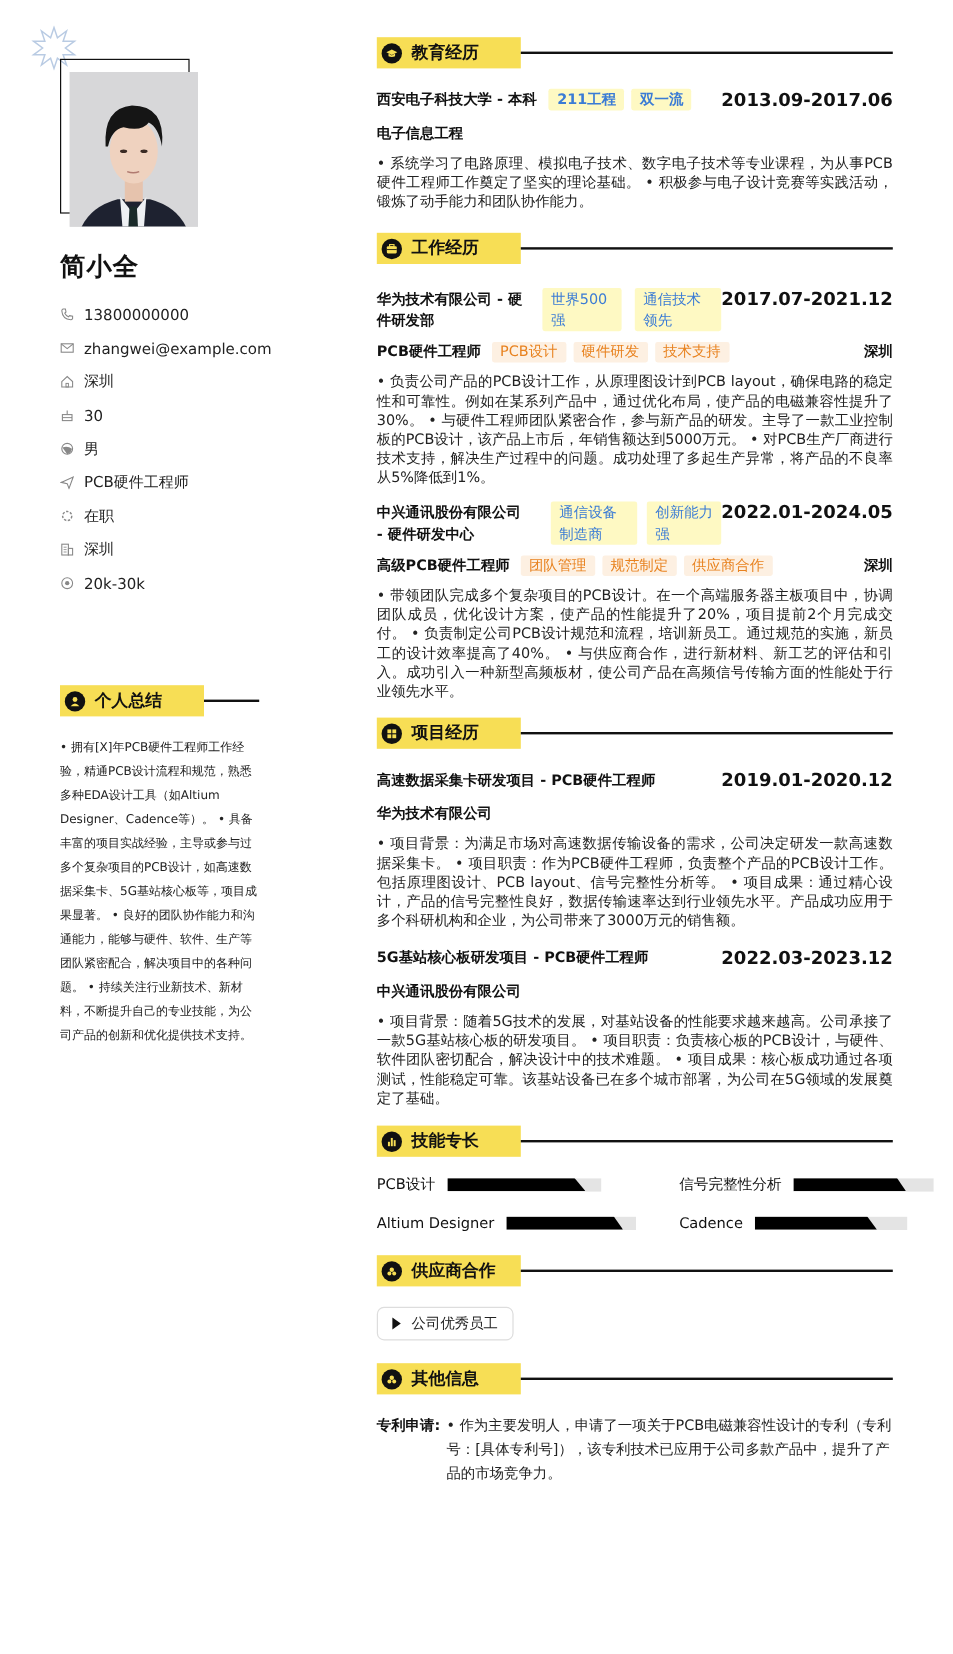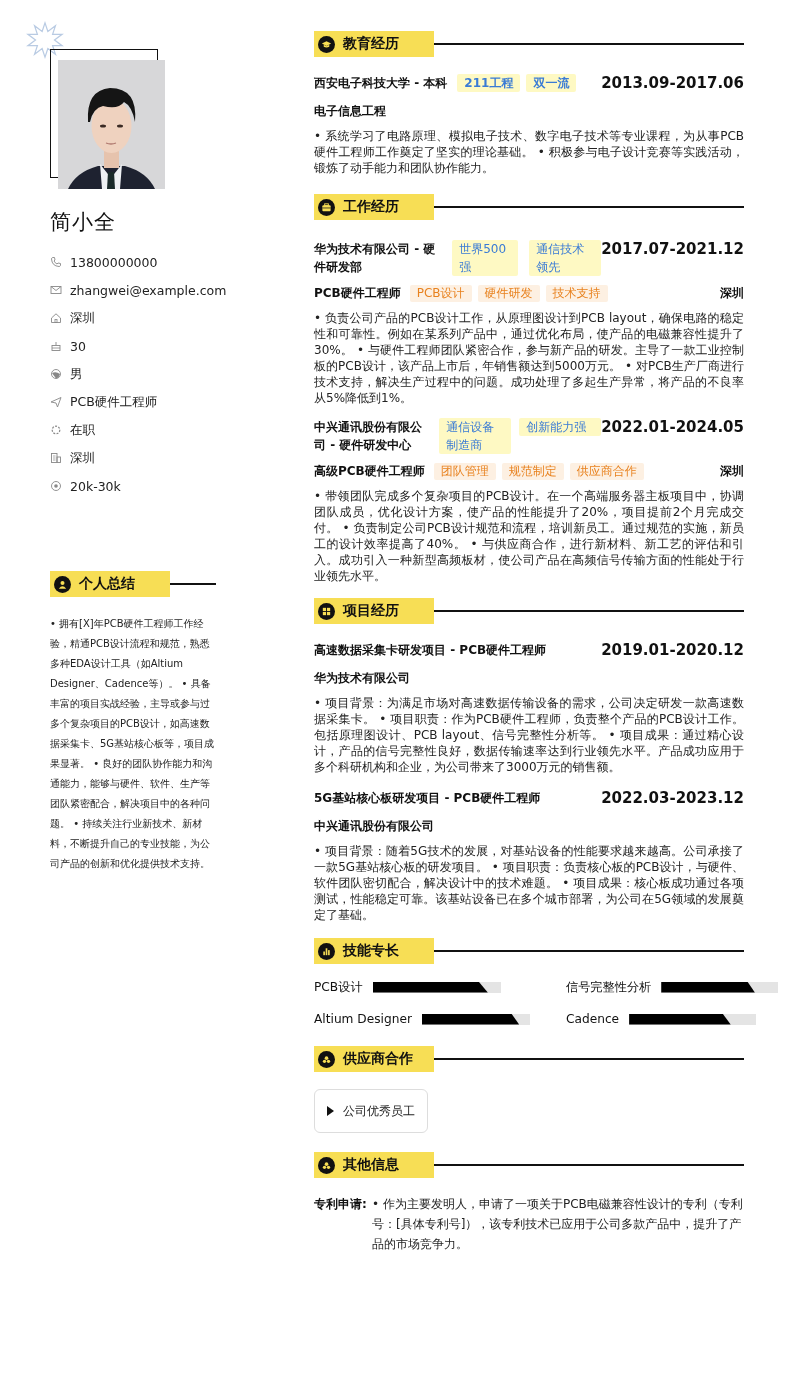--- a/index.html
+++ b/index.html
@@ -4,21 +4,21 @@
 <style>
   * { box-sizing: border-box; margin: 0; padding: 0; }
   html, body { width: 794px; height: 1378px; background: #ffffff; overflow: hidden; }
   body { font-family: "DejaVu Sans", "Liberation Sans", sans-serif; color: #1a1a1a; position: relative; }
 
   
   .left { position: absolute; left: 0; top: 0; width: 300px; height: 1378px; }
   .star { position: absolute; left: 26px; top: 21px; width: 38px; height: 38px; }
   .photo-frame { position: absolute; left: 50px; top: 49px; width: 108px; height: 129px; border: 1.5px solid #111; }
   .photo { position: absolute; left: 58px; top: 60px; width: 107px; height: 129px; background: #d6d6d8; overflow: hidden; }
-  .name { position: absolute; left: 50px; top: 208px; font-size: 21px; font-weight: normal; letter-spacing: 1px; color: #111; }
+  .name { position: absolute; left: 50px; top: 208px; font-size: 21px; font-weight: bold; letter-spacing: 1px; color: #111; }
   .info-list { position: absolute; left: 50px; top: 248px; width: 230px; }
   .info-row { height: 28px; display: flex; align-items: center; font-size: 12.5px; color: #222; }
   .info-row .ico { width: 12px; height: 12px; margin-right: 8px; color: #888; display: inline-flex; align-items: center; justify-content: center; }
   .info-row .ico svg { width: 12px; height: 12px; }
 
   .sum-head { position: absolute; left: 50px; top: 571px; width: 166px; height: 26px; }
   .summary { position: absolute; left: 50px; top: 614px; width: 166px; font-size: 10px; line-height: 20px; color: #222; text-align: left; }
 
   
   .sec-head { position: relative; height: 26px; display: flex; align-items: center; }
@@ -39,21 +39,21 @@
   .sub { font-size: 12px; font-weight: bold; color: #111; line-height: 18px; }
   .desc { font-size: 12px; color: #222; line-height: 16px; text-align: justify; }
   .loc { font-size: 12px; font-weight: bold; color: #111; }
 
   .skills { display: grid; grid-template-columns: 1fr 1fr; row-gap: 14px; column-gap: 36px; margin-top: 14px; }
   .skill { display: flex; align-items: center; font-size: 12.2px; color: #111; height: 18px; }
   .skill .lbl { margin-right: 10px; white-space: nowrap; }
   .skill .bar { height: 11px; background: #e4e4e4; position: relative; }
   .skill .fill { position: absolute; left: 0; top: 0; height: 11px; background: #000; clip-path: polygon(0 0, 92% 0, 100% 100%, 0 100%); }
 
-  .award { display: inline-flex; align-items: center; height: 44px; padding: 0 12px 0 12px; border: 1px solid #ddd; border-radius: 6px; font-size: 12px; color: #222; margin-top: 17px; }
+  .award { display: inline-flex; align-items: center; height: 28px; padding: 0 12px 0 12px; border: 1px solid #ddd; border-radius: 6px; font-size: 12px; color: #222; margin-top: 17px; }
   .award .tri { width: 0; height: 0; border-left: 7px solid #111; border-top: 5px solid transparent; border-bottom: 5px solid transparent; margin-right: 9px; }
 
   .other { display: flex; margin-top: 16px; }
   .other .lbl { font-size: 12px; font-weight: bold; color: #111; width: 58px; flex-shrink: 0; line-height: 20px; }
   .other .txt { font-size: 12px; color: #222; line-height: 20px; }
 </style>
 </head>
 <body>
 
 <div class="left">
@@ -240,21 +240,21 @@
         <span class="loc">深圳</span>
       </div>
       <div class="desc" style="margin-top:8px;">• 负责公司产品的PCB设计工作，从原理图设计到PCB layout，确保电路的稳定性和可靠性。例如在某系列产品中，通过优化布局，使产品的电磁兼容性提升了30%。 • 与硬件工程师团队紧密合作，参与新产品的研发。主导了一款工业控制板的PCB设计，该产品上市后，年销售额达到5000万元。 • 对PCB生产厂商进行技术支持，解决生产过程中的问题。成功处理了多起生产异常，将产品的不良率从5%降低到1%。</div>
     </div>
 
     <div style="margin-top:12px;">
       <div class="entry-row">
         <div class="entry-title" style="width:148px;">中兴通讯股份有限公司 - 硬件研发中心</div>
         <div style="display:flex;align-items:flex-start;flex:1;margin-left:16px;">
           <span class="badge-blue" style="width:72px;margin-left:0;">通信设备制造商</span>
-          <span class="badge-blue" style="width:82px;margin-left:8px;">创新能力强</span>
+          <span class="badge-blue" style="width:62px;margin-left:8px;">创新能力强</span>
         </div>
         <div class="entry-date">2022.01-2024.05</div>
       </div>
       <div class="entry-row" style="margin-top:8px;align-items:center;">
         <div style="display:flex;align-items:center;">
           <span class="sub">高级PCB硬件工程师</span>
           <span class="badge-orange" style="margin-left:9px;">团队管理</span>
           <span class="badge-orange">规范制定</span>
           <span class="badge-orange">供应商合作</span>
         </div>

